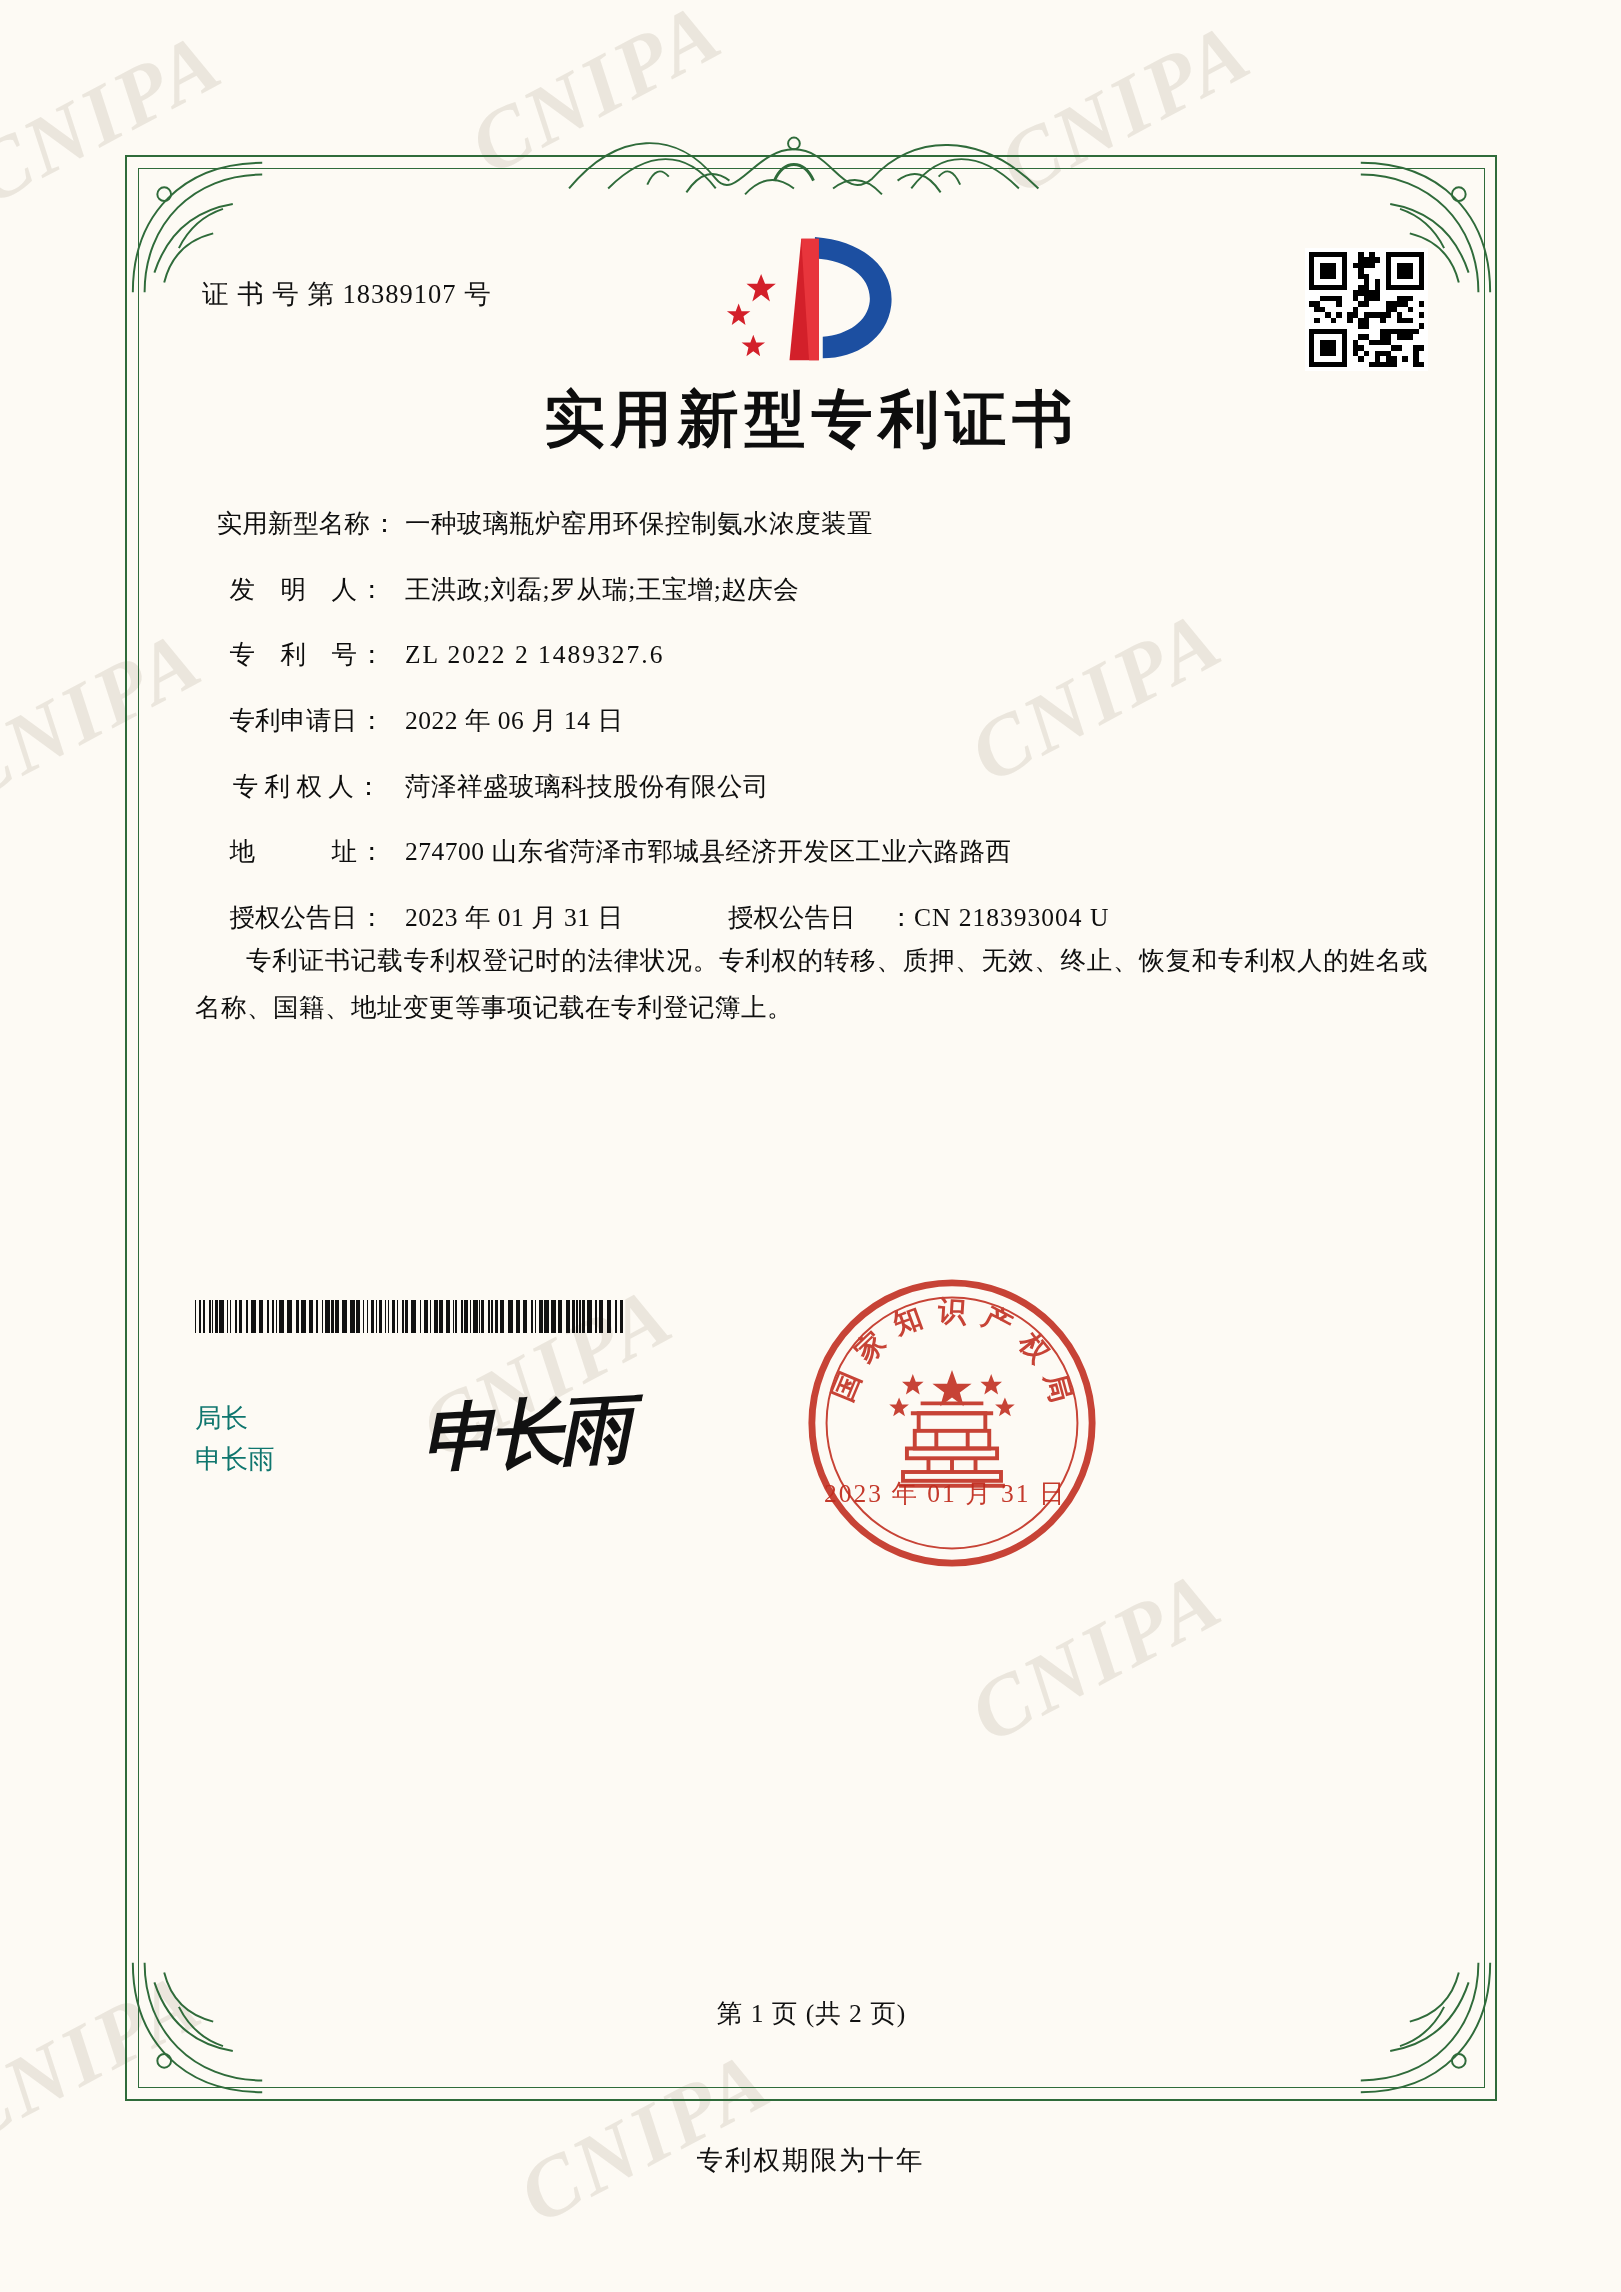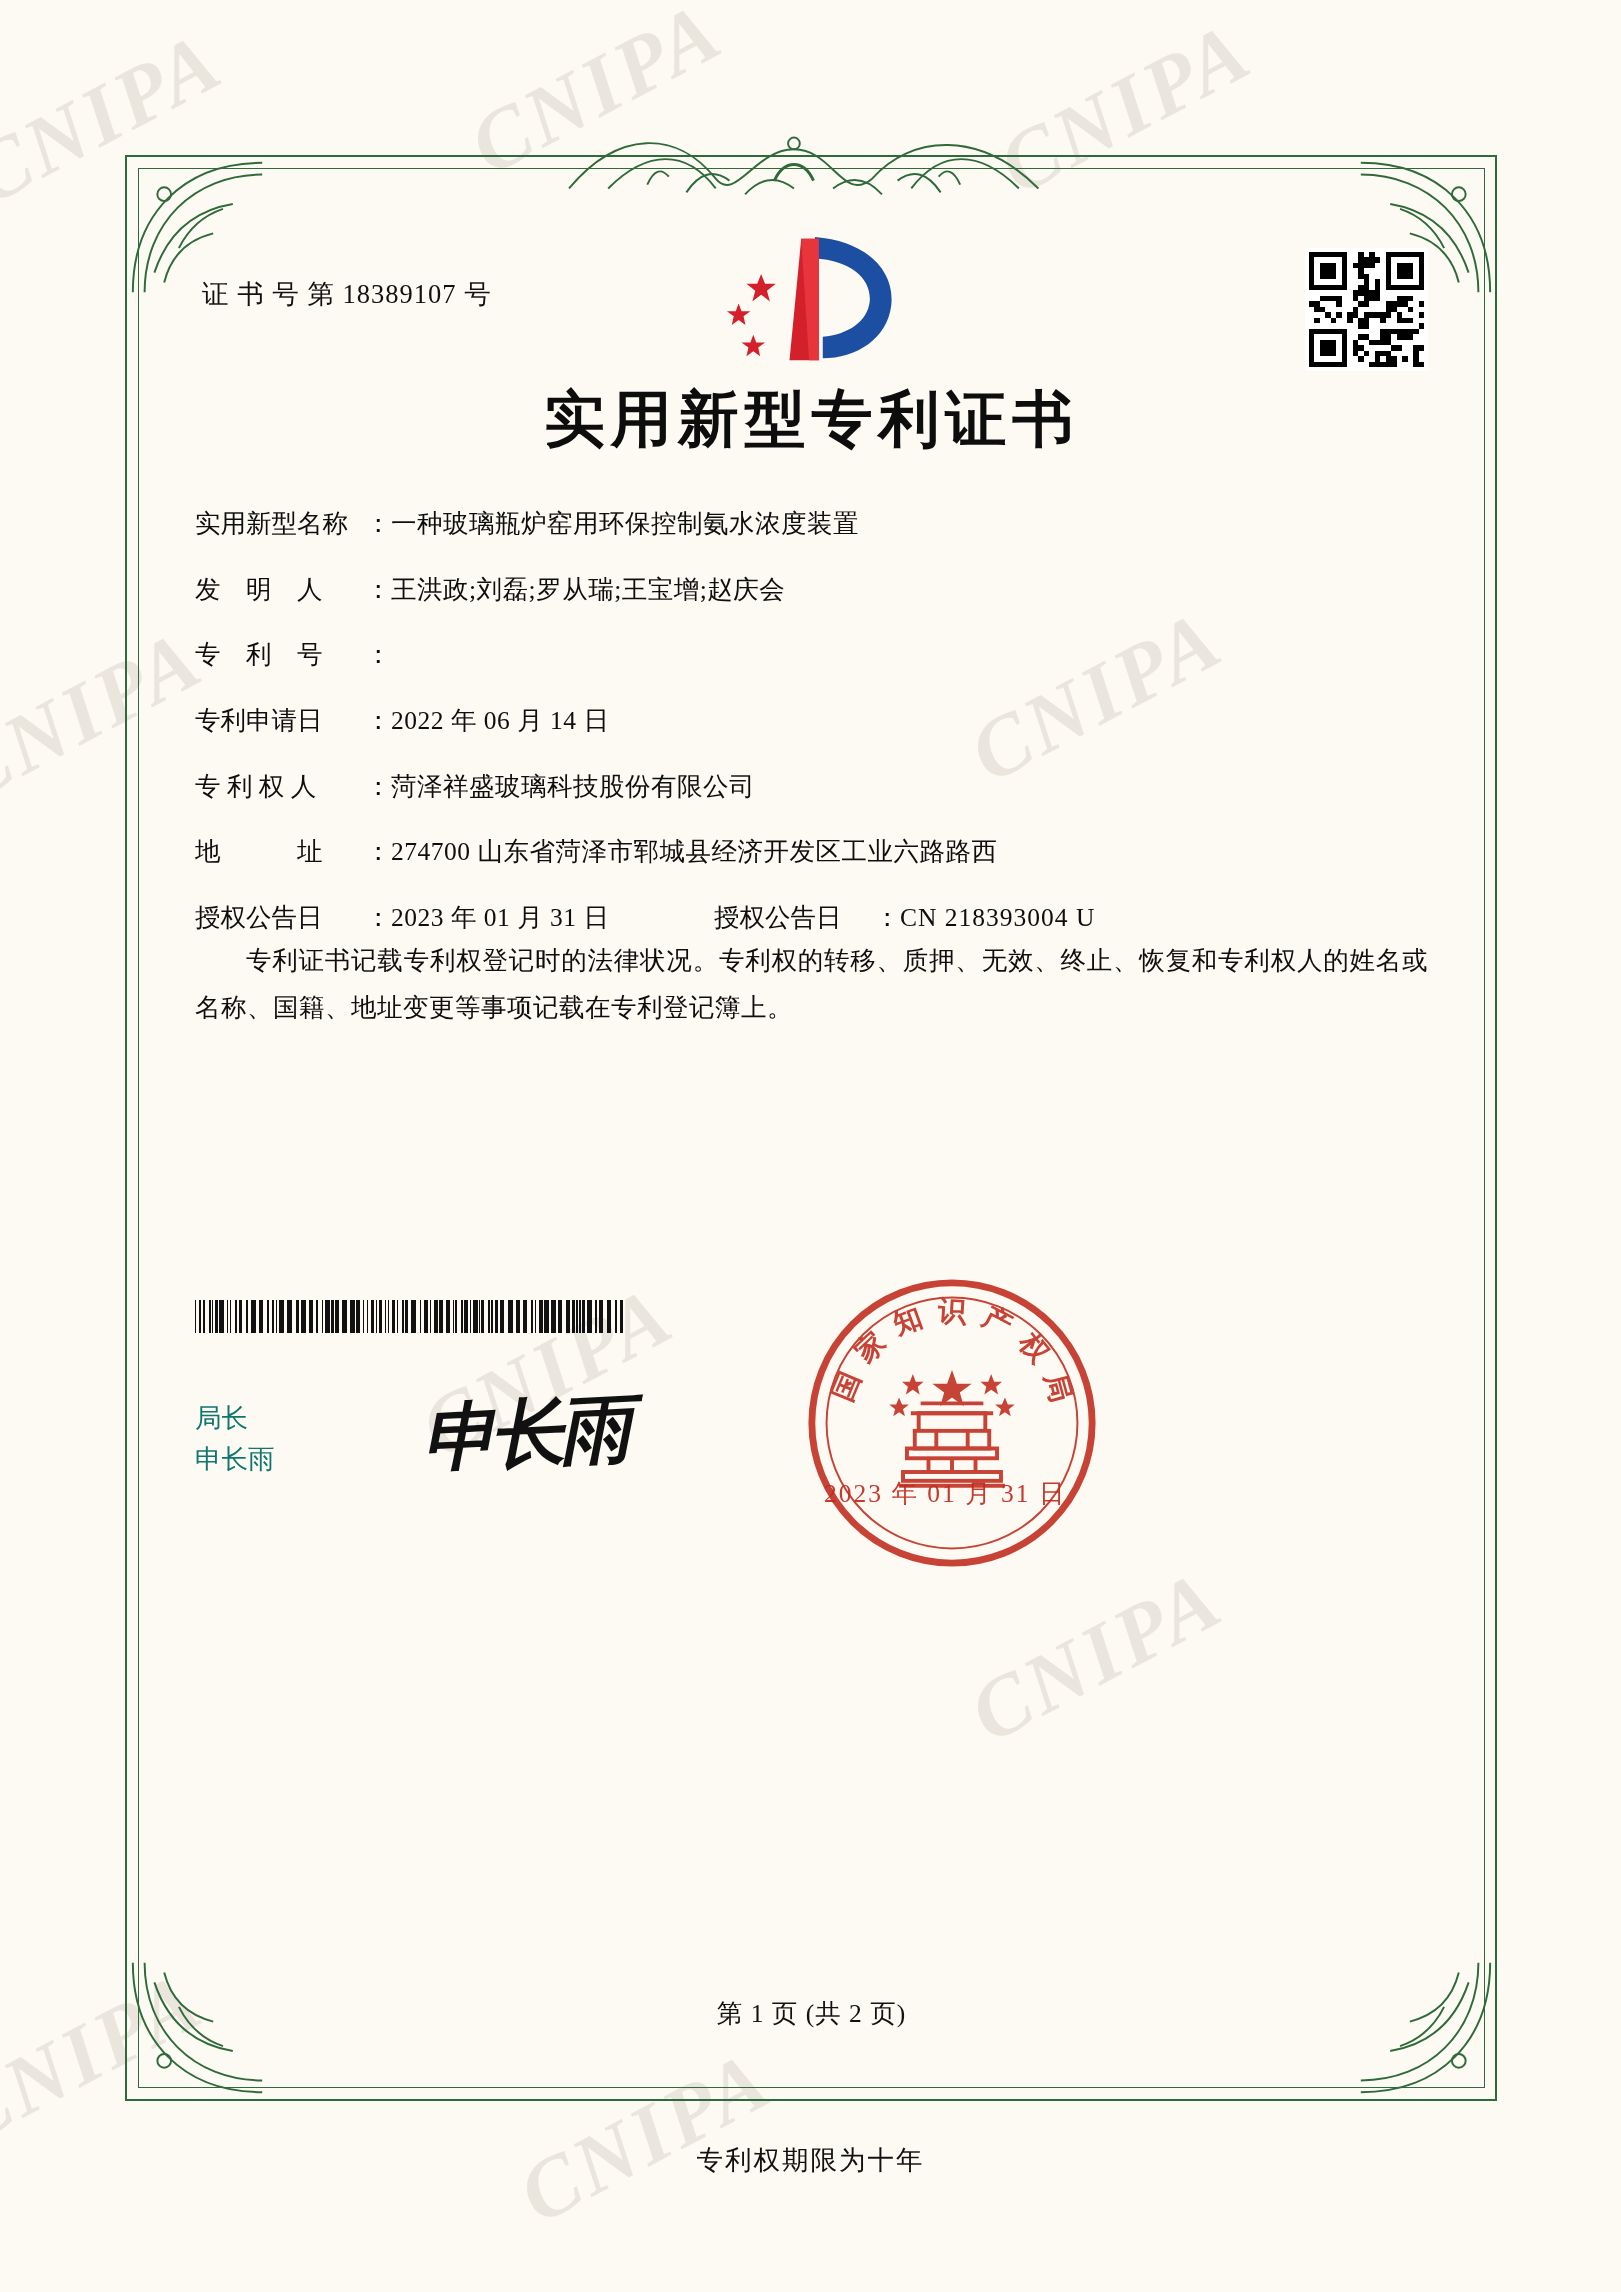--- a/index.html
+++ b/index.html
@@ -150,23 +150,24 @@
     align-items: baseline;
     margin-bottom: 30px;
     font-size: 25.5px;
     color: #0e0e0e;
     line-height: 1.4;
   }
   .field-label {
     width: 196px;
     flex: 0 0 196px;
     display: flex;
-    justify-content: space-between;
+    justify-content: center;
     font-size: 25.5px;
     white-space: nowrap;
+    margin-left: 14px;
   }
   .field-label span { display: inline-block; }
   .field-label .colon { margin-left: 2px; }
   .field-value {
     flex: 1;
     font-size: 25.5px;
     letter-spacing: 0.5px;
   }
   .field-value.mono {
     font-family: "Liberation Serif", "DejaVu Serif", serif;
@@ -835,20 +836,21 @@
           <span class="colon">：</span>
         </div>
         <div class="field-value">王洪政;刘磊;罗从瑞;王宝增;赵庆会</div>
       </div>
 
       <div class="field-row">
         <div class="field-label">
           <span>专　利　号</span>
           <span class="colon">：</span>
         </div>
+        <div class="field-value mono">ZL 2022 2 1489327.6</div>
       </div>
 
       <div class="field-row">
         <div class="field-label">
           <span>专利申请日</span>
           <span class="colon">：</span>
         </div>
         <div class="field-value">2022 年 06 月 14 日</div>
       </div>
 

